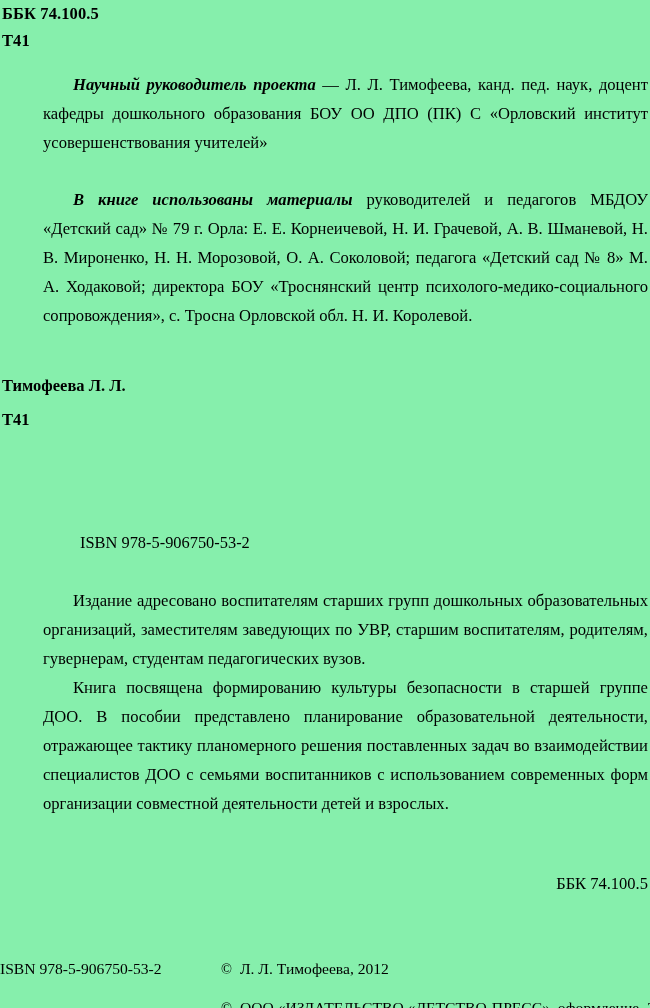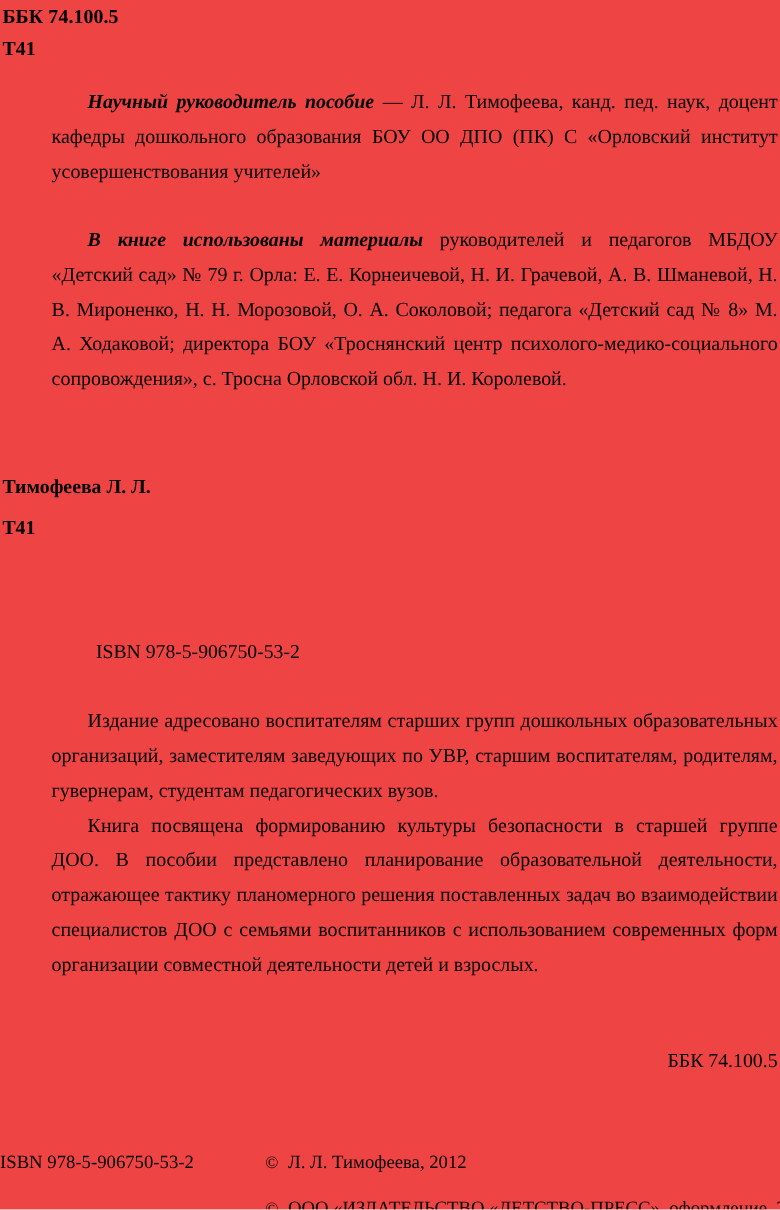--- a/index.html
+++ b/index.html
@@ -13,21 +13,21 @@
     font-family: "Liberation Serif", "DejaVu Serif", serif;
     color: #000000;
     -webkit-font-smoothing: antialiased;
   }
 
   .page {
     position: relative;
     width: 650px;
     height: 1008px;
     overflow: hidden;
-    background: #ef4444;
+    background: #86efac;
     box-sizing: border-box;
   }
 
   
   .classification {
     position: absolute;
     left: 2px;
     top: 0px;
     width: 400px;
   }
@@ -60,21 +60,21 @@
   .para .lead {
     font-weight: bold;
     font-style: italic;
   }
   .gap-credits { height: 28px; }
 
   
   .bib {
     position: absolute;
     left: 2px;
-    top: 392px;
+    top: 372px;
     width: 646px;
   }
   .bib-author {
     font-weight: bold;
     font-size: 16.5px;
     line-height: 28px;
     margin-bottom: 5px;
   }
   .bib-body {
     position: relative;
@@ -164,21 +164,21 @@
 
 <div class="page">
 
   <div class="classification">
     <div class="line">ББК 74.100.5</div>
     <div class="line">Т41</div>
   </div>
 
   <div class="credits">
 
-    <p class="para indent"><span class="lead">Научный руководитель пособие</span><span> — Л. Л. Тимофеева, канд. пед. наук, доцент кафедры дошкольного образования БОУ ОО ДПО (ПК) С «Орлов­ский институт усовершенствования учителей»</span></p>
+    <p class="para indent"><span class="lead">Научный руководитель проекта</span><span> — Л. Л. Тимофеева, канд. пед. наук, доцент кафедры дошкольного образования БОУ ОО ДПО (ПК) С «Орлов­ский институт усовершенствования учителей»</span></p>
 
     <div class="gap-credits"></div>
 
     <p class="para indent"><span class="lead">В книге использованы материалы</span><span> руководителей и педагогов МБДОУ «Детский сад» № 79 г. Орла: Е. Е. Корнеичевой, Н. И. Грачевой, А. В. Шма­невой, Н. В. Мироненко, Н. Н. Морозовой, О. А. Соколовой; педагога «Детский сад № 8» М. А. Ходаковой; директора БОУ «Троснянский центр психолого-медико-социального сопровождения», с. Тросна Орловской обл. Н. И. Королевой.</span></p>
 
   </div>
 
   <div class="bib">
     <div class="bib-author">Тимофеева Л. Л.</div>
     <div class="bib-body">

